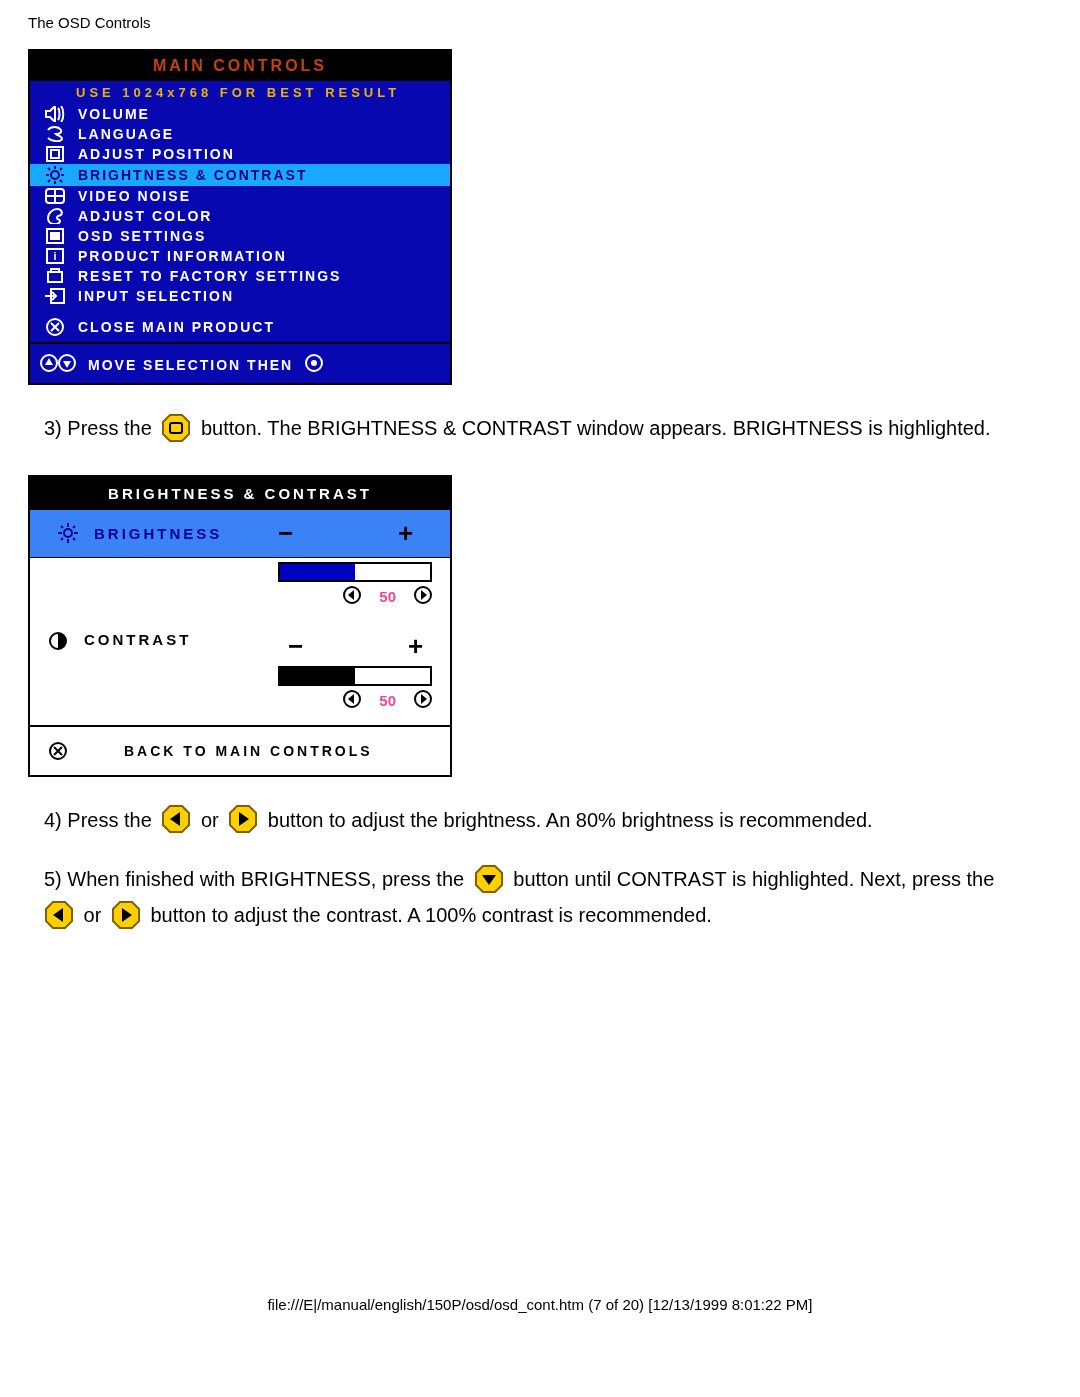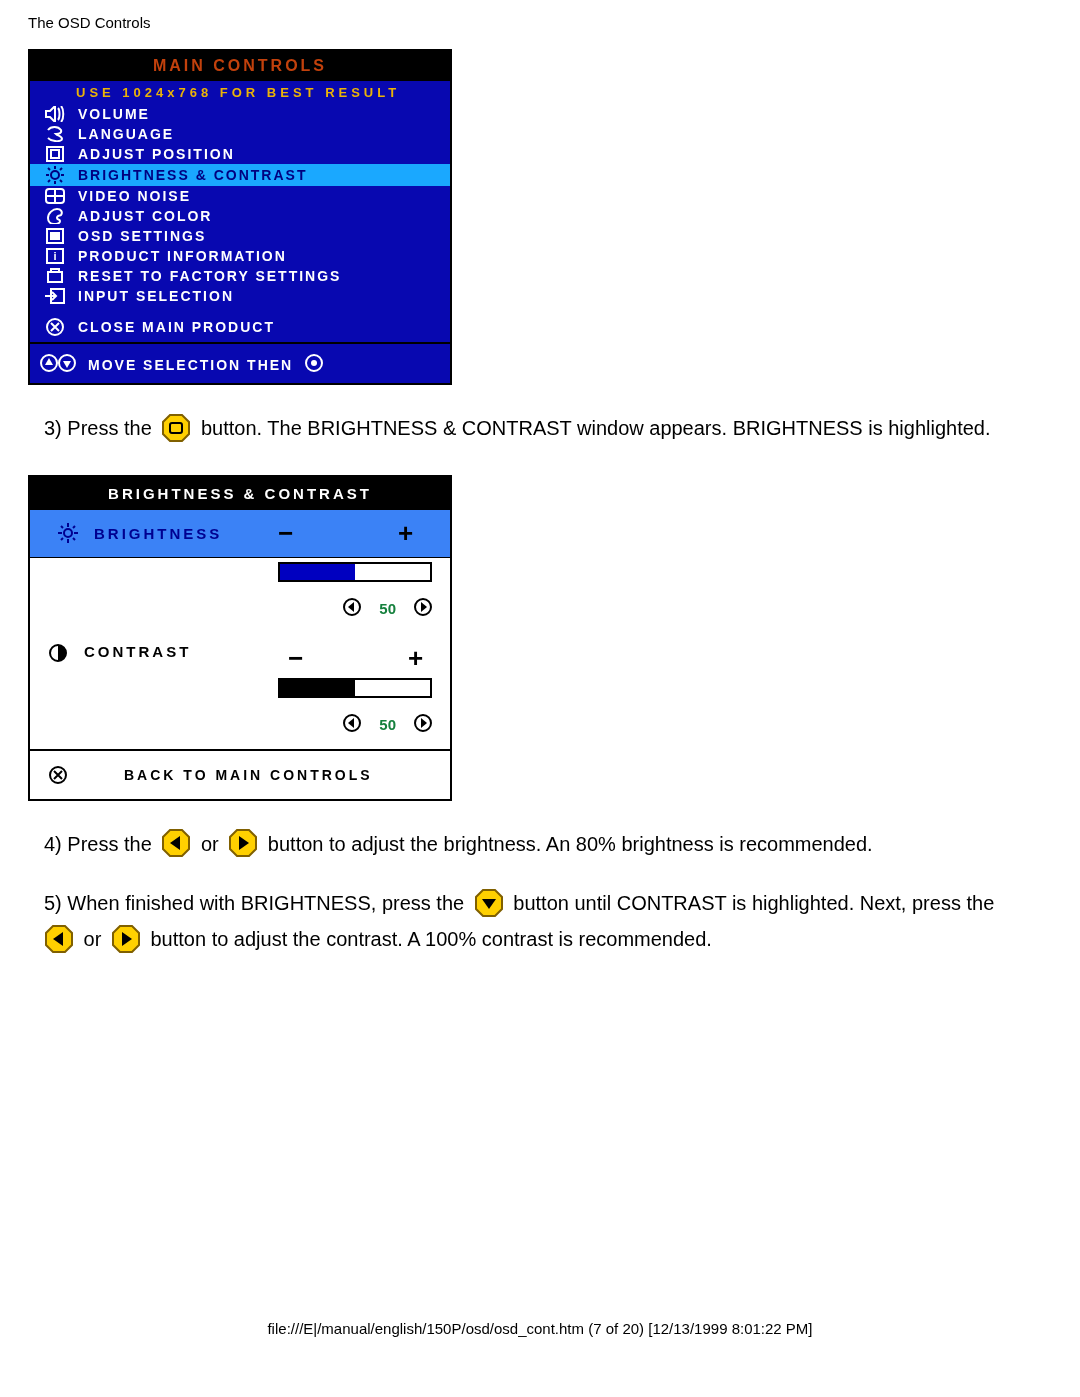--- a/index.html
+++ b/index.html
@@ -133,22 +133,21 @@
     background: #0000c0;
   }
   .bc-val-row {
     display: flex;
     justify-content: flex-end;
     align-items: center;
     gap: 18px;
     padding: 4px 18px 14px 18px;
     font-weight: bold;
     font-size: 15px;
-    color: #15803d;
-    margin-top: 12px;
+    color: #ec4899;
   }
   .bc-sep {
     height: 2px;
     background: #000;
   }
   .bc-back {
     display: flex;
     align-items: center;
     padding: 14px 18px;
     font-weight: bold;

